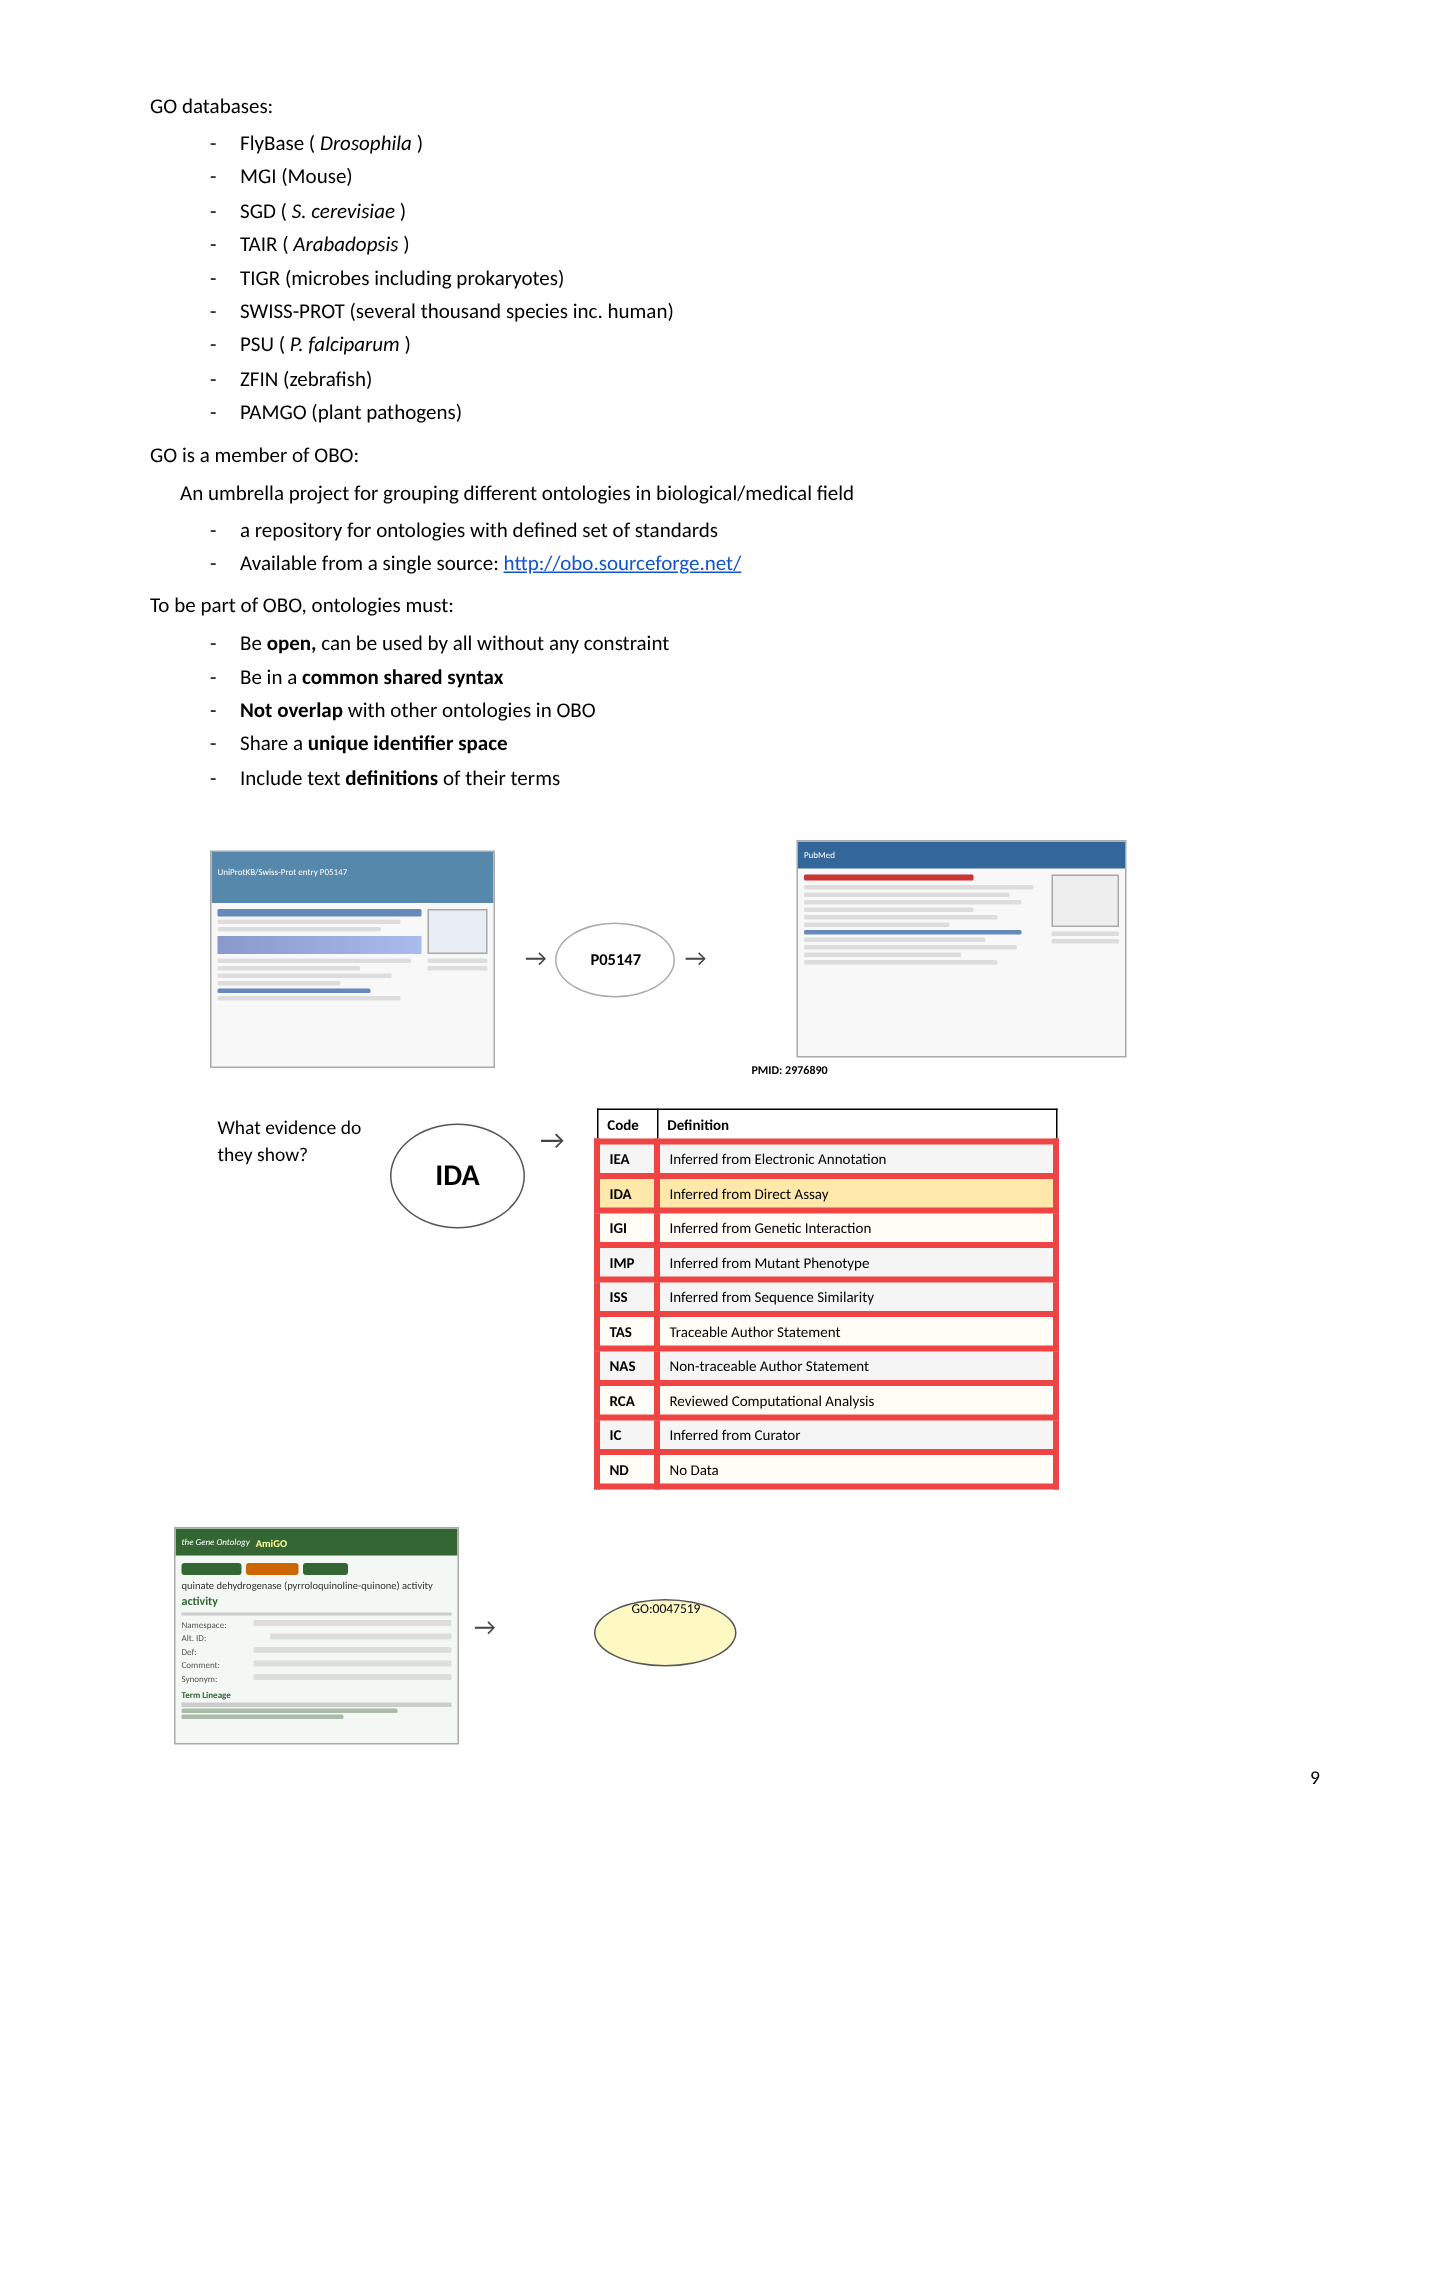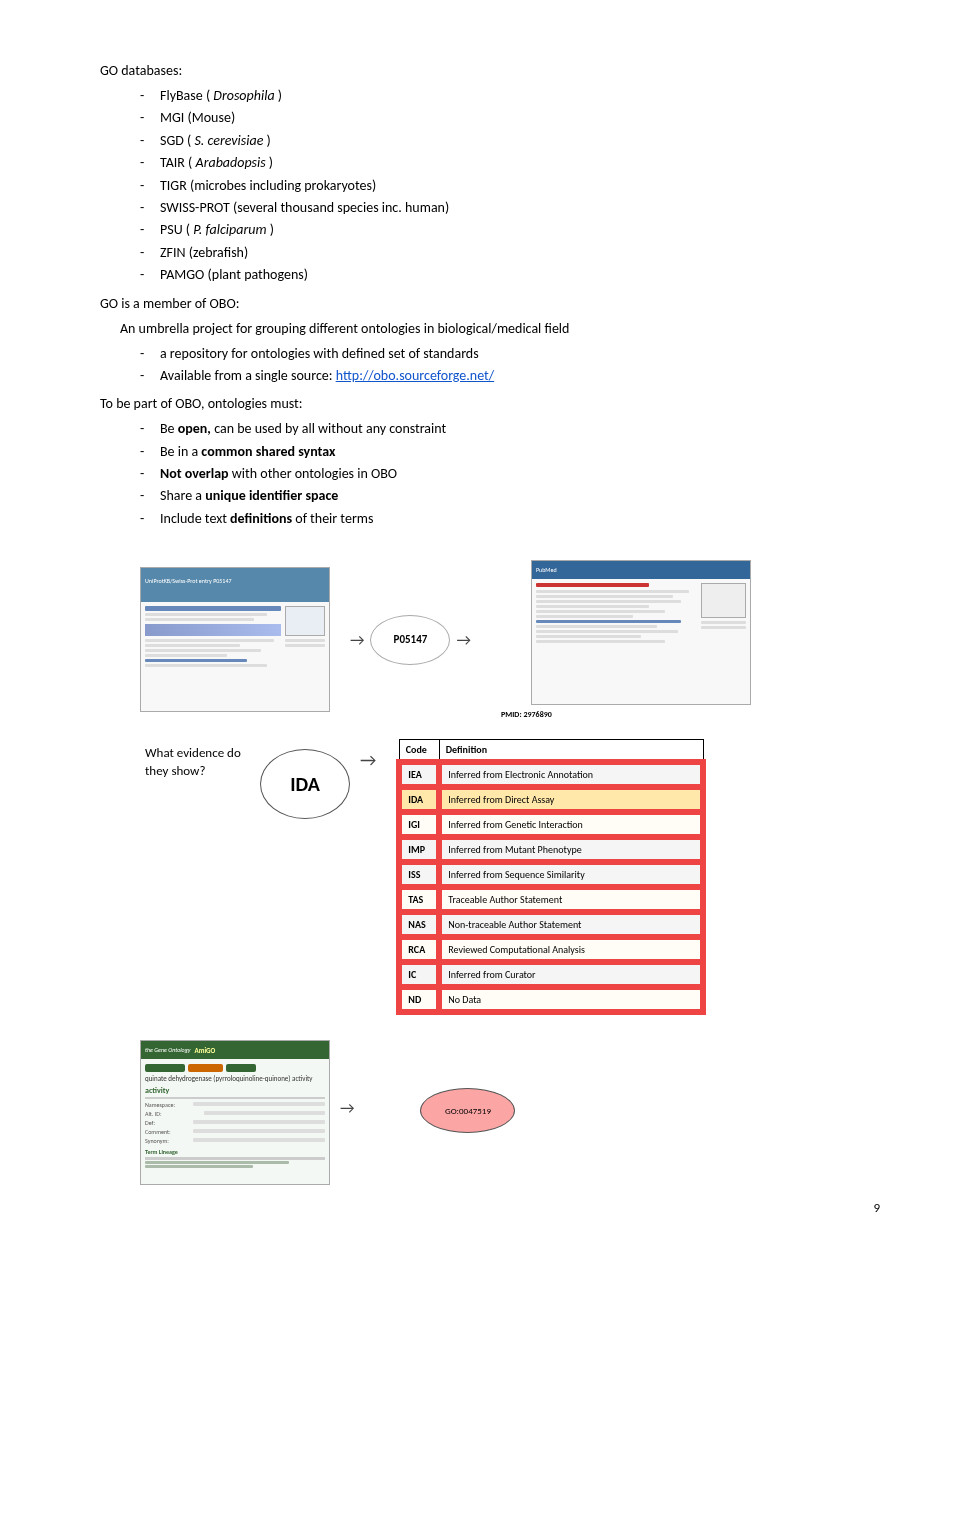--- a/index.html
+++ b/index.html
@@ -163,21 +163,21 @@
     }
     .evidence-table th {
       background: #fff;
       border: 1px solid #000;
       padding: 3px 6px;
       font-weight: bold;
       text-align: left;
       font-size: 10px;
     }
     .evidence-table td {
-      border: 6px solid #ef4444;
+      border: 4px solid #ef4444;
       padding: 3px 6px;
     }
     .evidence-table tr:nth-child(even) td { background: #fff8e8; }
     .evidence-table tr:nth-child(odd) td { background: #fffdf5; }
     .row-iea td { background: #f5f5f5 !important; }
     .row-ida td { background: #ffe8aa !important; }
     .row-iep td { background: #f5f5f5 !important; }
     .row-igi td { background: #fffdf5 !important; }
     .row-imp td { background: #f5f5f5 !important; }
     .row-ipi td { background: #ffe8aa !important; }
@@ -209,24 +209,23 @@
       font-size: 7px;
       gap: 4px;
     }
     
     .go-oval {
       border: 1px solid #555;
       border-radius: 50%;
       width: 95px;
       height: 45px;
       display: flex;
-      align-items: center;
       justify-content: center;
       font-size: 9px;
-      background: #fca5a5;
+      background: #fef9c3;
       margin: 5px 0 0 60px;
     }
     
     .page-number {
       position: absolute;
       bottom: 30px;
       right: 80px;
       font-size: 13px;
     }
     
@@ -473,21 +472,21 @@
             </tr>
             <tr class="row-nd">
               <td class="code-col">ND</td>
               <td>No Data</td>
             </tr>
           </tbody>
       </table>
 
     </div>
 
-    <div style="display:flex;flex-direction:row;align-items:center;gap:10px;margin-left:40px;margin-top:5px;">
+    <div style="display:flex;flex-direction:row;align-items:center;gap:10px;margin-left:16px;margin-top:5px;">
 
       <div class="amigo-box">
         <div class="amigo-header">
           <span style="font-size:6px;font-style:italic;">the Gene Ontology</span>
           <span style="font-size:7px;font-weight:bold;color:#ffff99;">AmiGO</span>
         </div>
         <div style="padding:5px 4px;">
           <div style="display:flex;gap:3px;margin-bottom:2px;">
             <div style="height:8px;background:#336633;width:40px;border-radius:2px;"></div>
             <div style="height:8px;background:#cc6600;width:35px;border-radius:2px;"></div>

